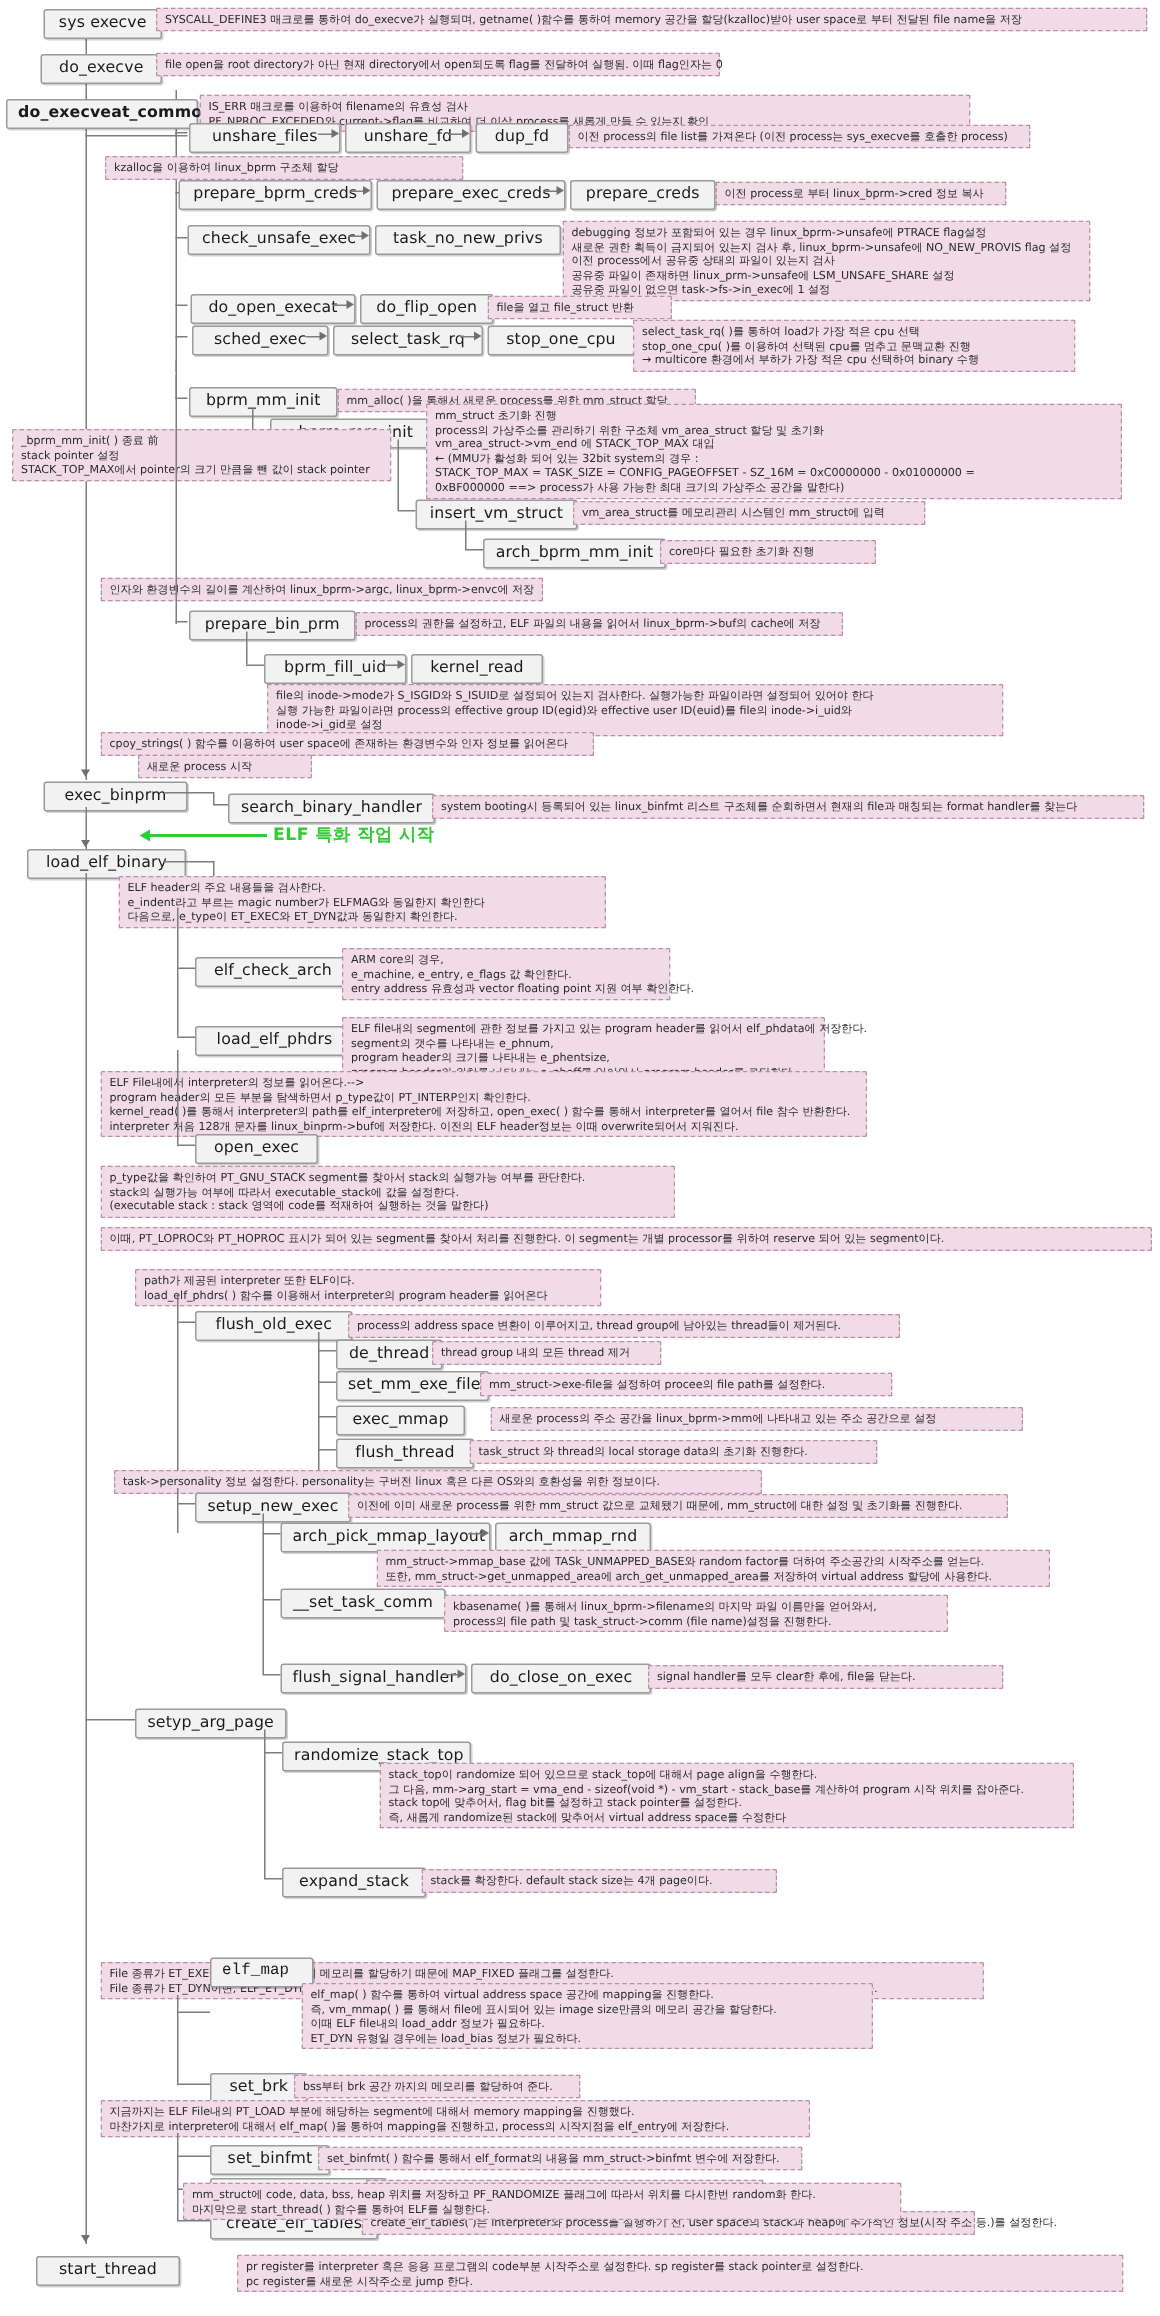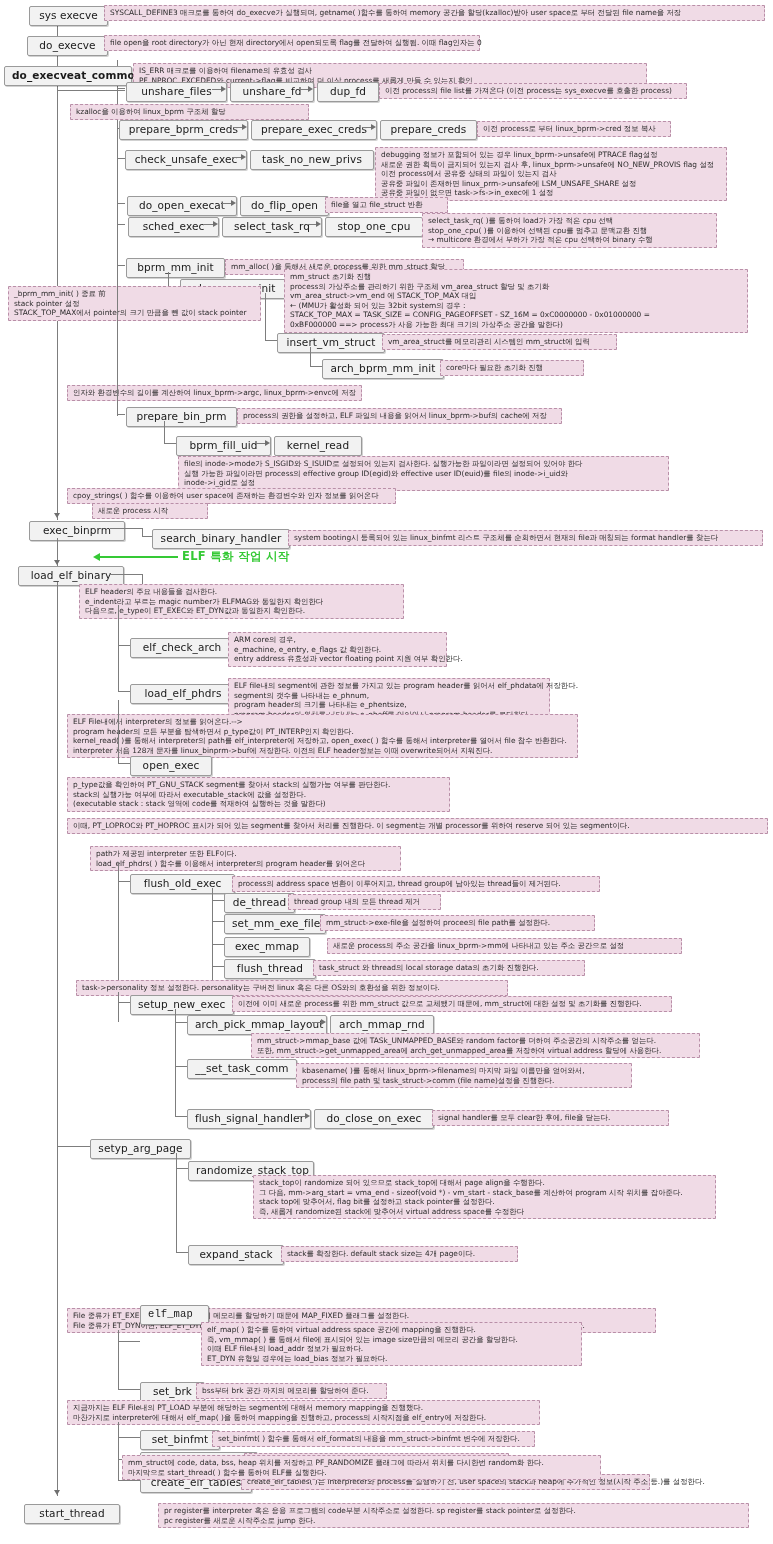--- a/index.html
+++ b/index.html
@@ -261,21 +261,21 @@
   <div class="note" style="left:295px;top:938px;width:344px;margin-left:32px;">새로운 process의 주소 공간을 linux_bprm-&gt;mm에 나타내고 있는 주소 공간으로 설정</div>
 
   <div class="ln lnh" style="left:212px;top:966px;width:12px;"></div>
   <div class="node" style="left:224px;top:959px;width:76px;text-align:center;">flush_thread</div>
   <div class="note" style="left:313px;top:960px;width:261px;">task_struct 와 thread의 local storage data의 초기화 진행한다.</div>
 
   <div class="note" style="left:76px;top:980px;width:421px;">task-&gt;personality 정보 설정한다. personality는 구버전 linux 혹은 다른 OS와의 호환성을 위한 정보이다.</div>
 
   <div class="ln lnv" style="left:118px;top:992px;height:30px;"></div>
   <div class="ln lnh" style="left:118px;top:1002px;width:12px;"></div>
-  <div class="node" style="left:130px;top:995px;width:88px;text-align:left;">setup_new_exec</div>
+  <div class="node" style="left:130px;top:995px;width:88px;text-align:center;">setup_new_exec</div>
   <div class="note" style="left:232px;top:996px;width:429px;">이전에 이미 새로운 process를 위한 mm_struct 값으로 교체됐기 때문에, mm_struct에 대한 설정 및 초기화를 진행한다.</div>
 
   <div class="ln lnv" style="left:175px;top:1009px;height:107px;"></div>
   <div class="ln lnh" style="left:175px;top:1022px;width:12px;"></div>
   <div class="node" style="left:187px;top:1015px;width:124px;text-align:center;">arch_pick_mmap_layout</div>
   <div class="ln lnh" style="left:312px;top:1022px;width:11px;"></div>
   <div class="arr-r" style="left:321px;top:1018.5px;"></div>
   <div class="node" style="left:330px;top:1015px;width:88px;text-align:center;">arch_mmap_rnd</div>
 
   <div class="note" style="left:251px;top:1033px;width:438px;">mm_struct-&gt;mmap_base 값에 TASk_UNMAPPED_BASE와 random factor를 더하여 주소공간의 시작주소를 얻는다.

